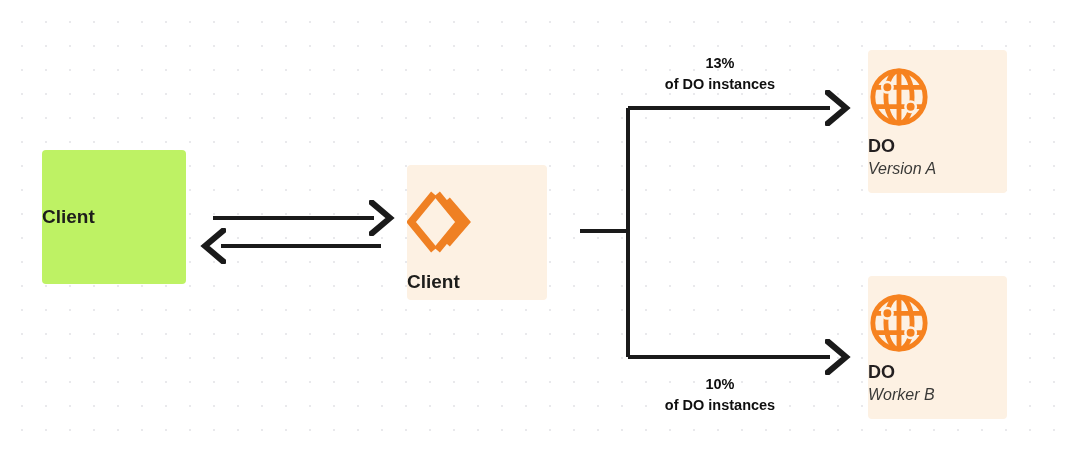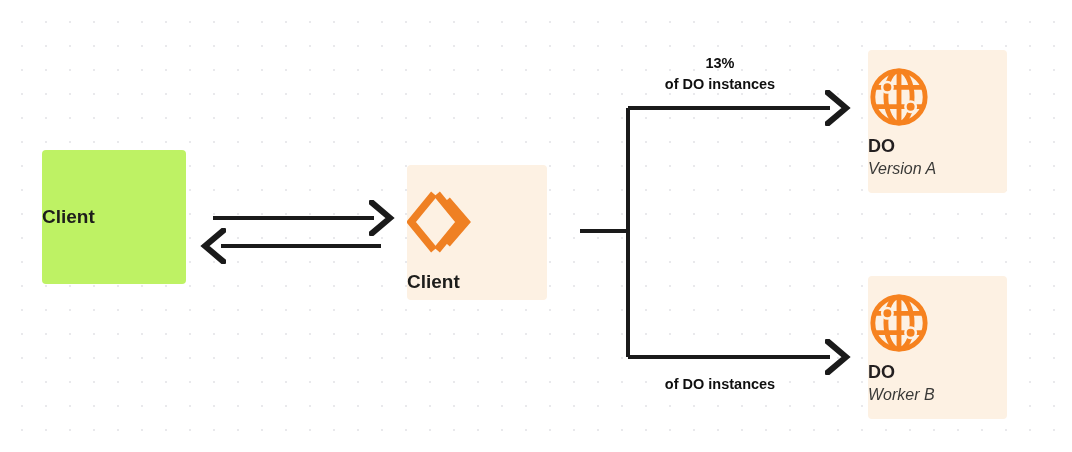--- a/index.html
+++ b/index.html
@@ -158,20 +158,21 @@
 
     <path d="M628,357 L830,357" stroke="#1a1a1a" stroke-width="4" fill="none" marker-end="url(#arrow-right)"></path>
   </svg>
 
   <div class="edge-label label-top">
     <div>13%</div>
     <div>of DO instances</div>
   </div>
 
   <div class="edge-label label-bottom">
+    <div>10%</div>
     <div>of DO instances</div>
   </div>
 
   <div class="node node-client">
     <span class="node-title-client">Client</span>
   </div>
 
   <div class="node node-worker">
     <span class="icon-wrap">
       <svg width="64" height="66" viewBox="0 0 64 66" fill="none">

